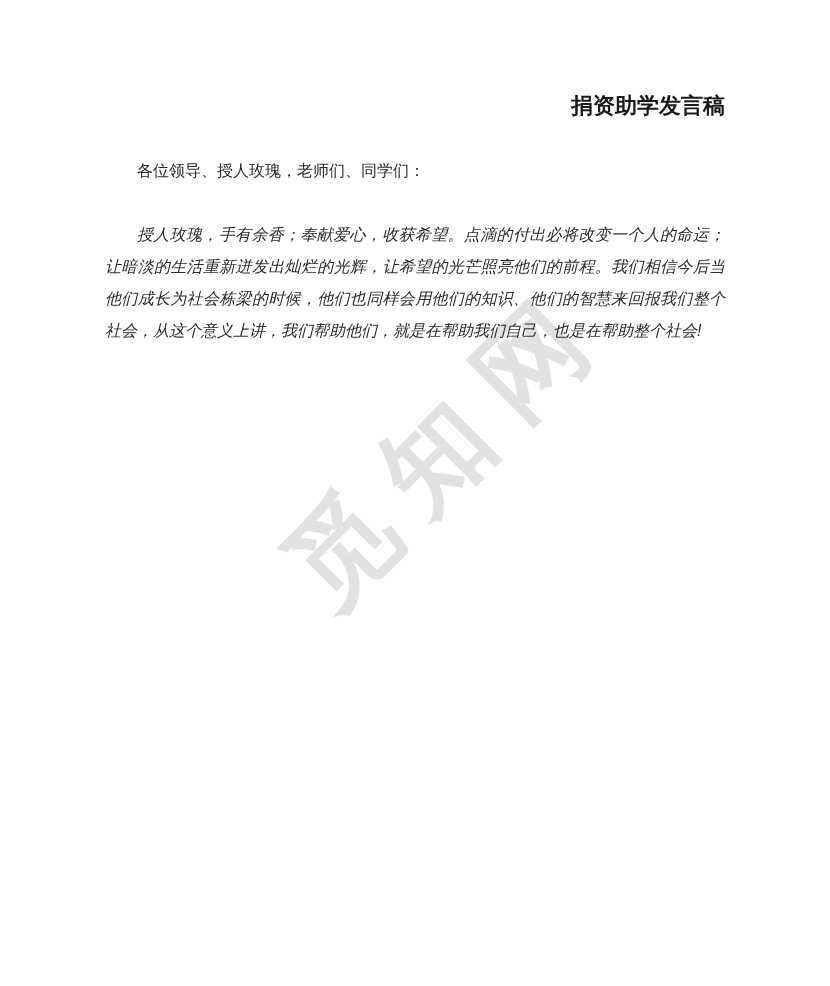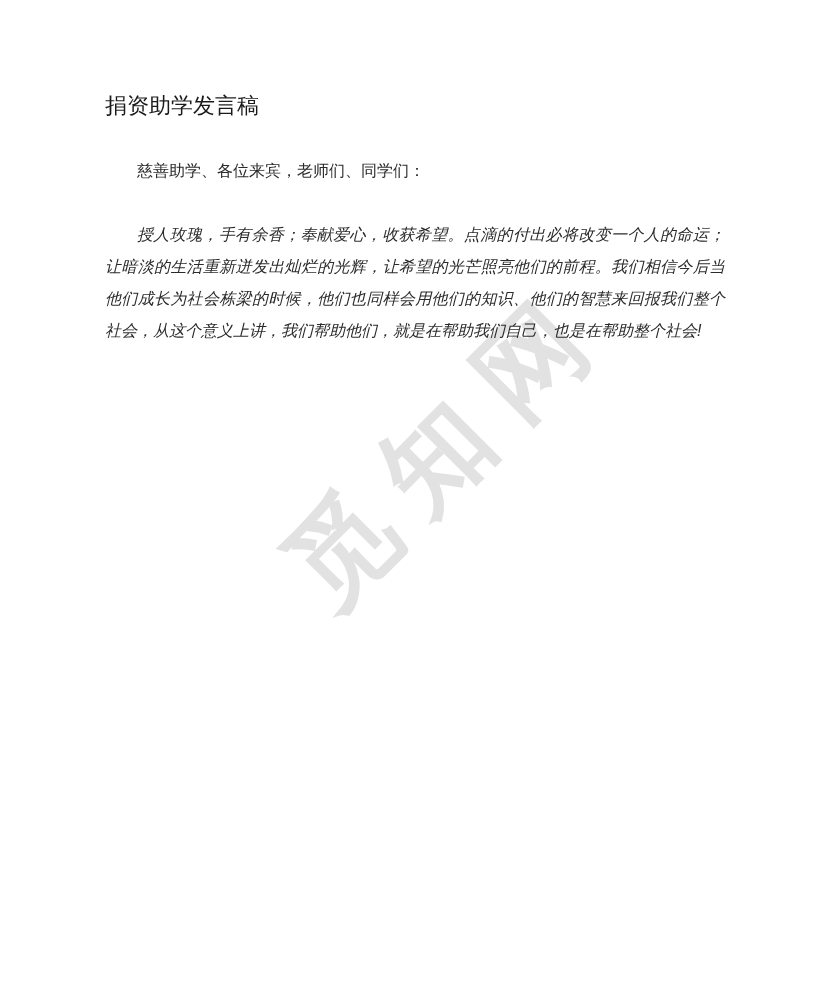--- a/index.html
+++ b/index.html
@@ -35,22 +35,22 @@
   }
   .content {
     position: relative;
     z-index: 1;
     padding: 90px 105px 0 105px;
   }
   .doc-title {
     margin: 0 0 33px 0;
     font-size: 22px;
     line-height: 32px;
-    font-weight: 400;
-    text-align: left;
+    font-weight: 700;
+    text-align: right;
     color: #1a1a1a;
   }
   .para {
     margin: 0 0 32px 0;
     font-size: 16px;
     line-height: 32px;
     color: #2b2b2b;
     text-align: justify;
     text-indent: 2em;
     word-break: break-all;
@@ -64,21 +64,21 @@
 <body>
 
 <div class="page">
 
   <div class="watermark" style="color: rgb(226, 226, 226);">觅知网</div>
 
   <div class="content">
 
     <h1 class="doc-title">捐资助学发言稿</h1>
 
-    <p class="para">慈善助学、各位来宾，老师们、同学们：</p>
+    <p class="para">各位领导、授人玫瑰，老师们、同学们：</p>
 
 
 
 
 
     <p class="para">授人玫瑰，手有余香；奉献爱心，收获希望。点滴的付出必将改变一个人的命运；让暗淡的生活重新迸发出灿烂的光辉，让希望的光芒照亮他们的前程。我们相信今后当他们成长为社会栋梁的时候，他们也同样会用他们的知识、他们的智慧来回报我们整个社会，从这个意义上讲，我们帮助他们，就是在帮助我们自己，也是在帮助整个社会!</p>
 
   </div>
 </div>
 

